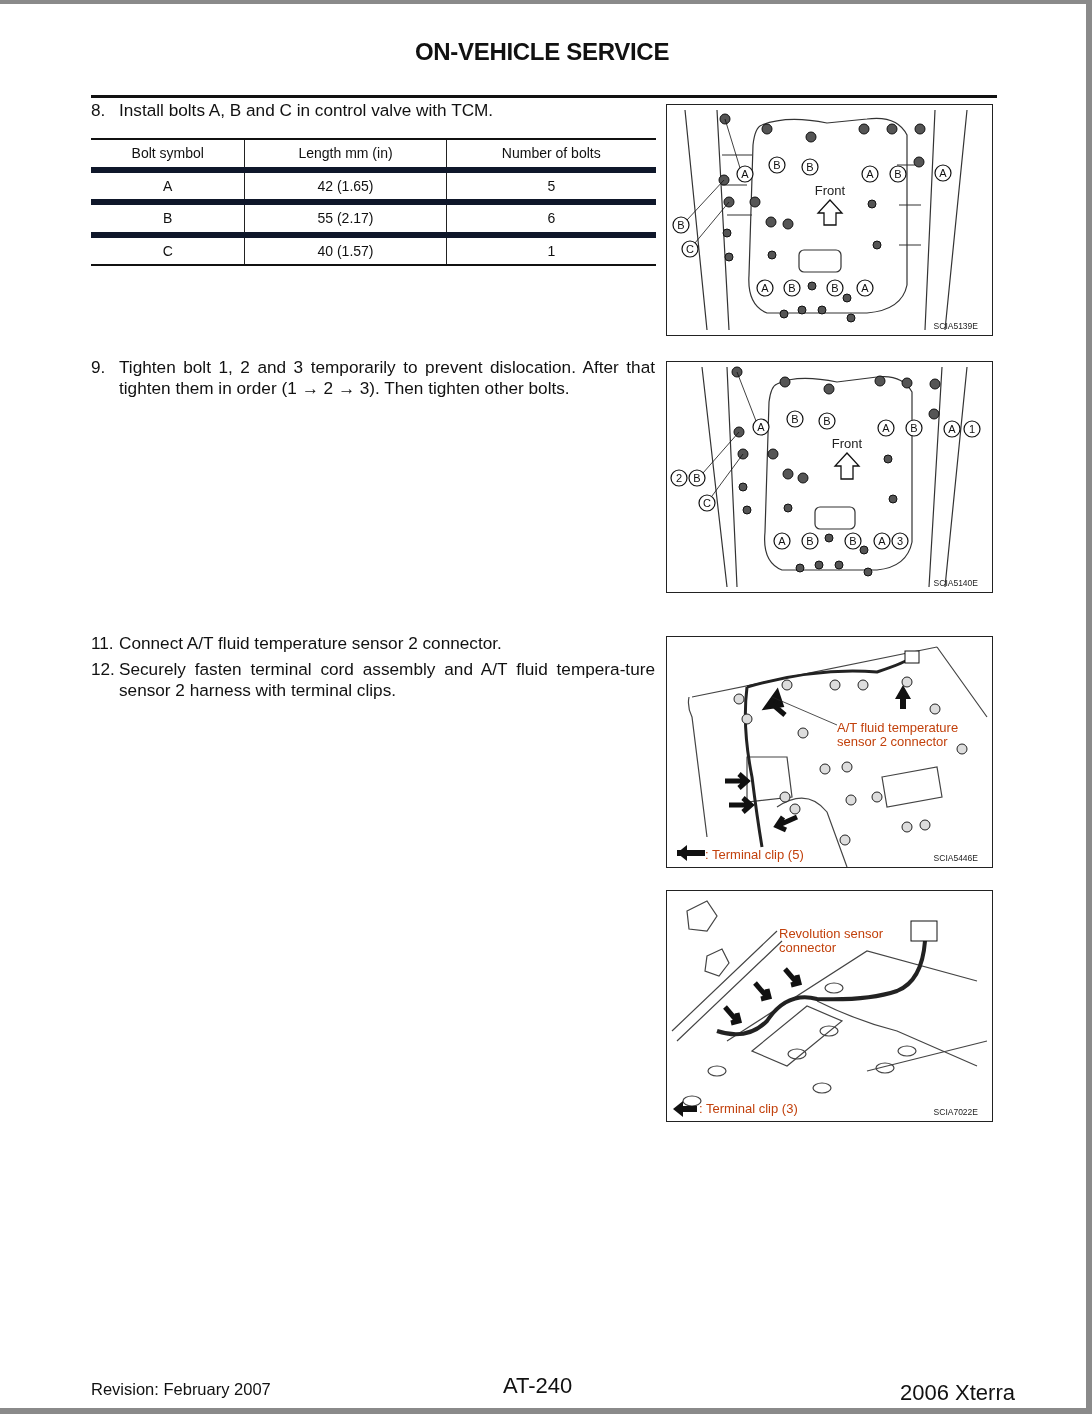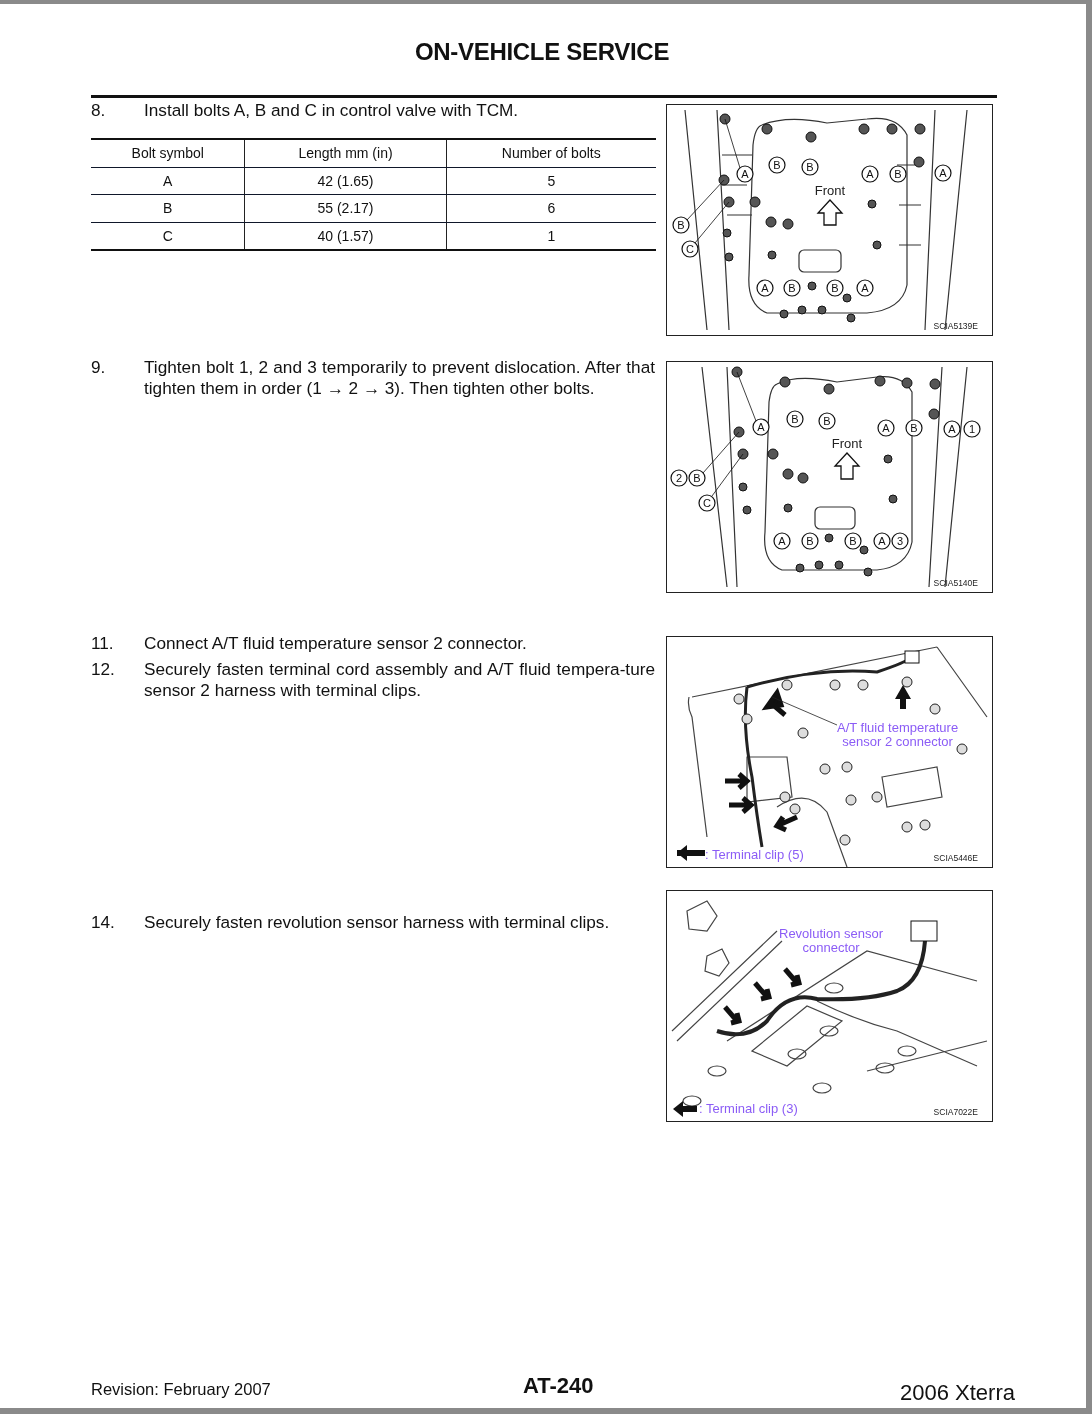--- a/index.html
+++ b/index.html
@@ -19,46 +19,46 @@
       padding-left: 0;
     }
     .title span { position: relative; left: -1px; }
     .rule {
       position: absolute; left: 91px; top: 91px; width: 906px; height: 3px; background: #111;
     }
     .step {
       position: absolute; left: 91px; width: 564px; font-size: 17.2px; line-height: 20.5px;
     }
     .step .num { position: absolute; left: 0; top: 0; }
-    .step .txt { margin-left: 53px; text-align: justify; text-align-last: left; }
+    .step .txt { margin-left: 28px; text-align: justify; text-align-last: left; }
     .link { color: #4bb534; text-decoration: underline; cursor: pointer; }
 
     table.bolts {
       position: absolute; left: 91px; top: 134px; width: 565px;
       border-collapse: collapse; font-size: 14px;
     }
     table.bolts th, table.bolts td {
       font-weight: normal; text-align: center; height: 26.5px; padding: 0;
-      border-bottom: 1px solid #0f172a;
+      border-bottom: 6px solid #0f172a;
     }
     table.bolts th + th, table.bolts td + td { border-left: 1px solid #222; }
     table.bolts thead tr { border-top: 2px solid #111; }
     table.bolts tbody tr:last-child td { border-bottom: 2px solid #111; }
 
     .fig {
       position: absolute; left: 666px; width: 325px; height: 230px;
       border: 1.5px solid #222; background: #fff; overflow: hidden;
     }
     .fig svg { position: absolute; left: 0; top: 0; }
     .fig .figid {
       position: absolute; right: 14px; bottom: 4px; font-size: 8.5px; color: #222; margin-top: 36px;
     }
-    .fig .lbl { position: absolute; font-size: 13px; color: #8b5cf6; line-height: 14px; text-align: center; }
+    .fig .lbl { position: absolute; font-size: 13px; color: #c2410c; line-height: 14px; }
     .footer-left { position: absolute; left: 91px; top: 1376px; font-size: 16.5px; }
-    .footer-mid { position: absolute; left: 523px; top: 1369px; font-size: 22px; font-weight: bold; }
+    .footer-mid { position: absolute; left: 503px; top: 1369px; font-size: 22px; font-weight: normal; }
     .footer-right { position: absolute; left: 900px; top: 1376px; font-size: 22px; }
   </style>
 </head>
 <body>
 
 <div class="page">
   <div class="title"><span>ON-VEHICLE SERVICE</span></div>
   <div class="rule"></div>
 
   <div class="step" style="top:96px">
@@ -297,24 +297,20 @@
       <line x1="105" y1="60" x2="170" y2="88" stroke="#222" stroke-width="0.8"></line>
     </svg>
     <div class="lbl" style="left:170px;top:84px">
       <div>A/T fluid temperature</div>
       <div>sensor 2 connector</div>
     </div>
     <div class="lbl" style="left:38px;top:211px">: Terminal clip (5)</div>
     <div class="figid">SCIA5446E</div>
   </div>
 
-  <div class="step" style="top:908px">
-    <span class="num">14.</span>
-    <div class="txt">Securely fasten revolution sensor harness with terminal clips.</div>
-  </div>
 
   <div class="fig" style="top:886px">
     <svg width="325" height="230">
       <g fill="none" stroke="#444" stroke-width="1.2">
         <path d="M5 140 L110 40 M10 150 L115 50 M60 150 L200 60 L310 90"></path>
         <path d="M85 160 L140 115 L175 130 L120 175 Z"></path>
         <path d="M20 20 L40 10 L50 25 L40 40 L22 38 Z M40 65 L55 58 L62 72 L52 85 L38 80 Z"></path>
         <path d="M150 110 Q190 130 230 140 L310 175 M200 180 L320 150"></path>
         <ellipse cx="50" cy="180" rx="9" ry="5"></ellipse>
           <ellipse cx="25" cy="210" rx="9" ry="5"></ellipse>

